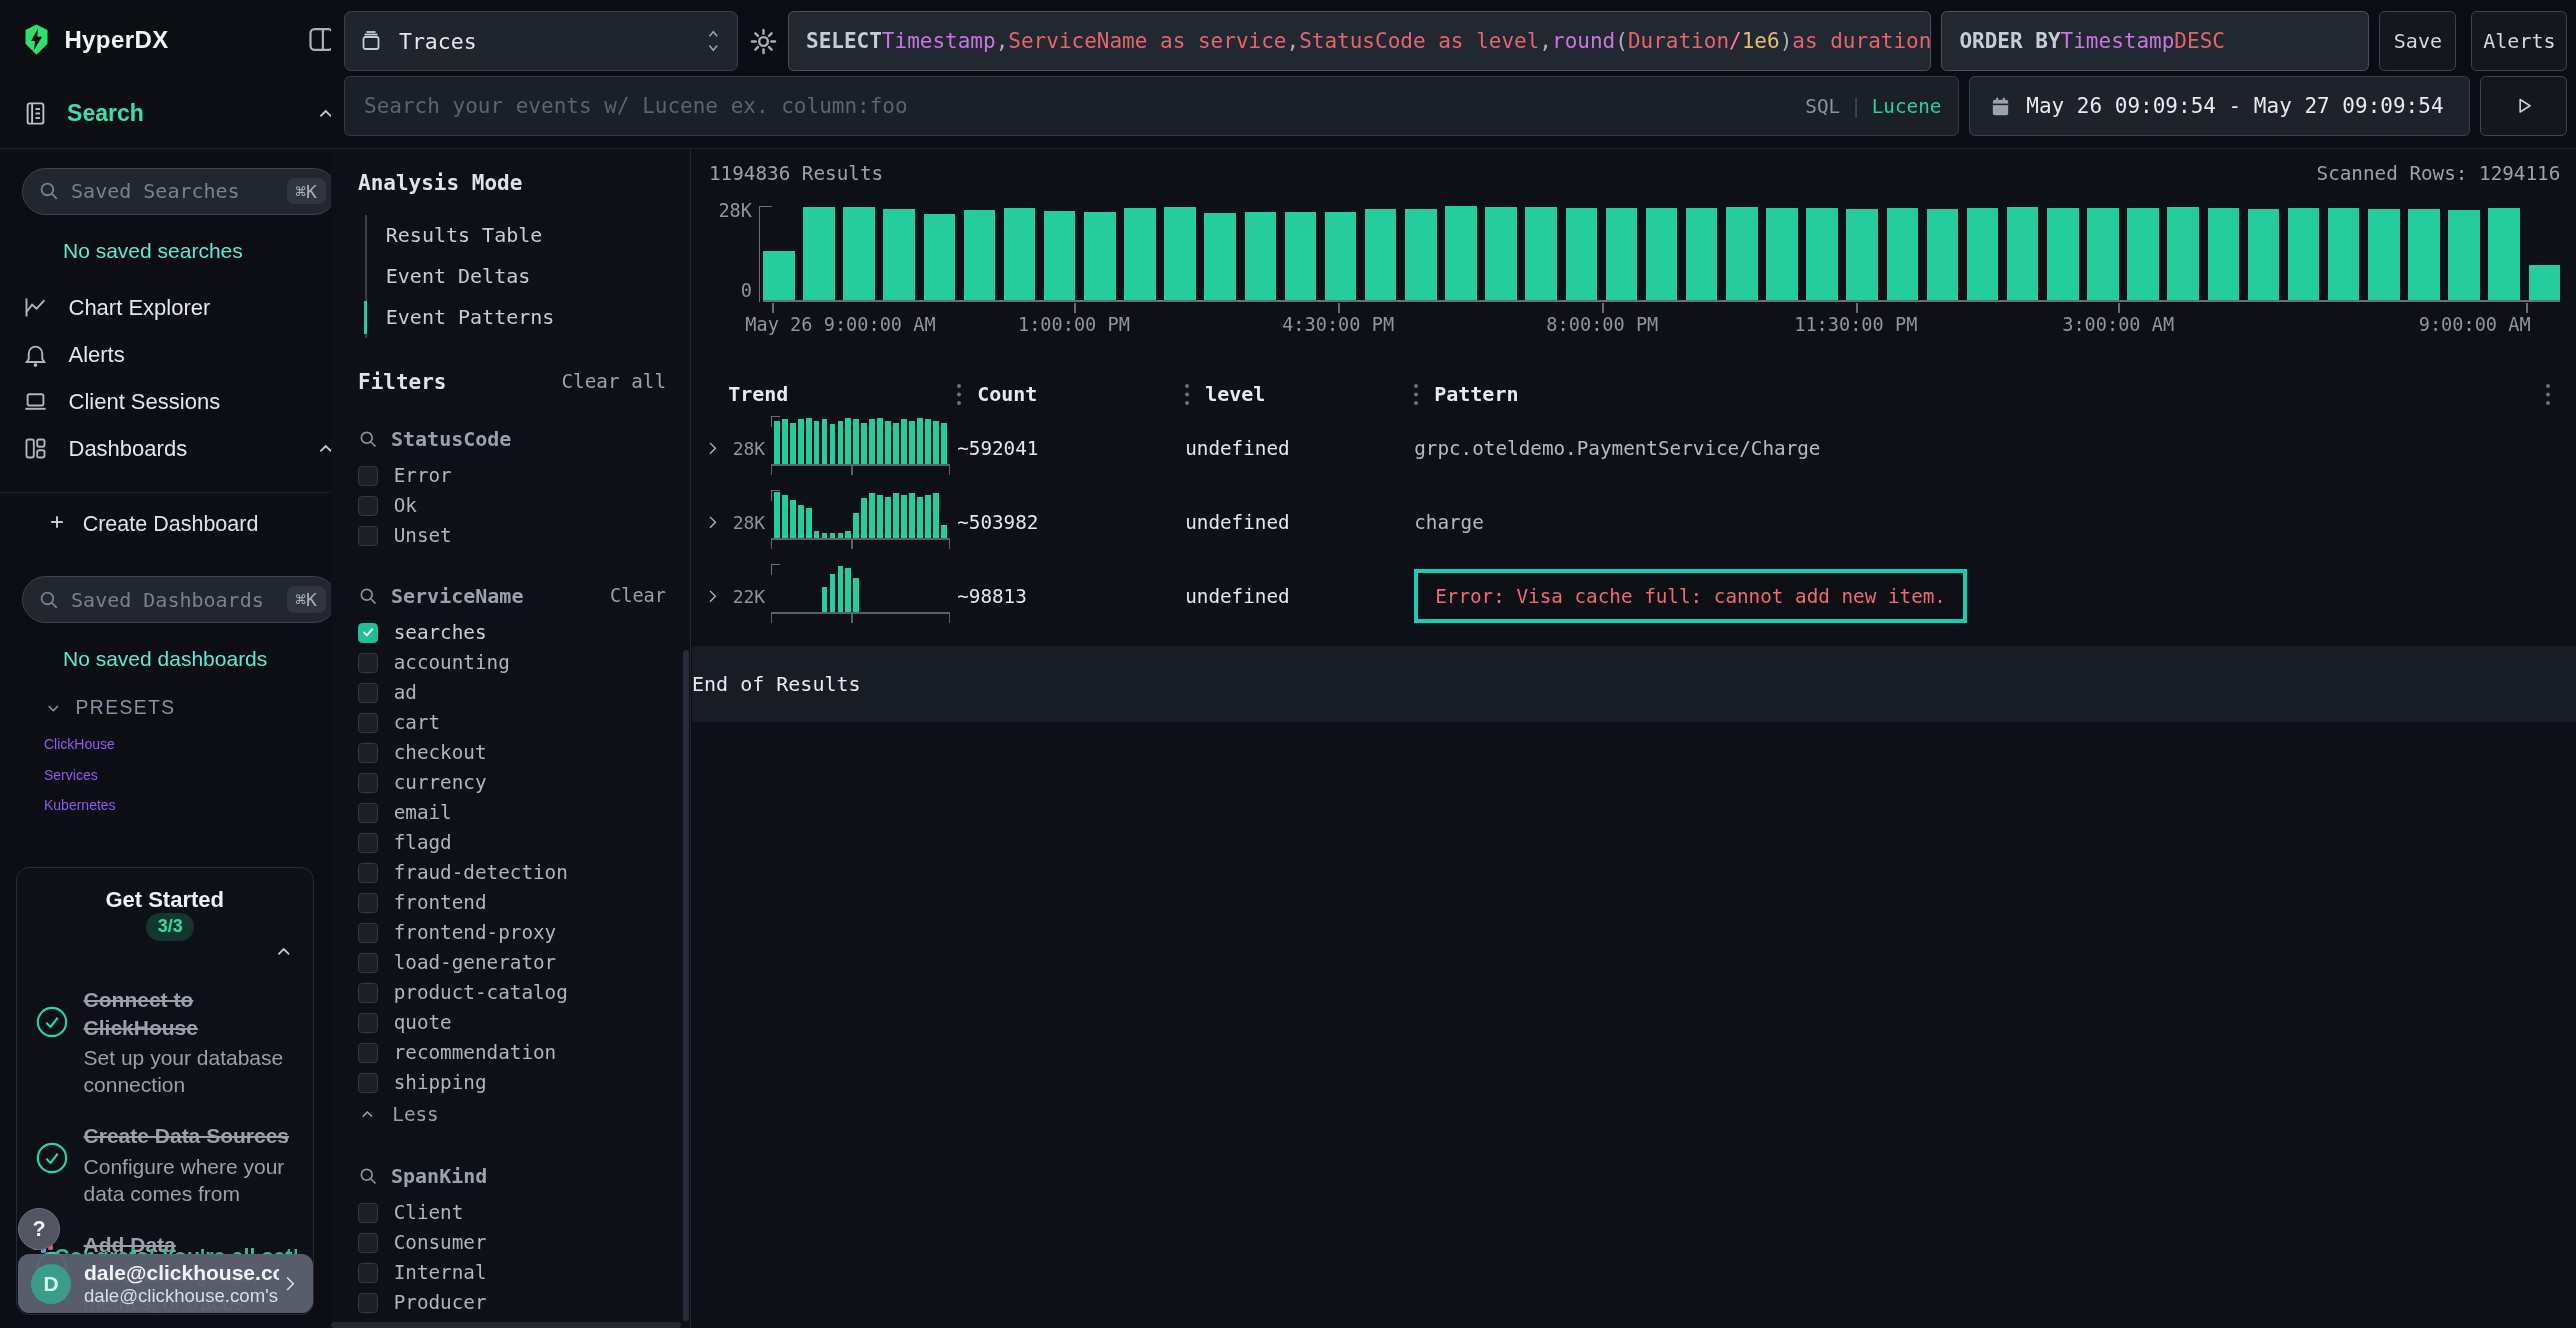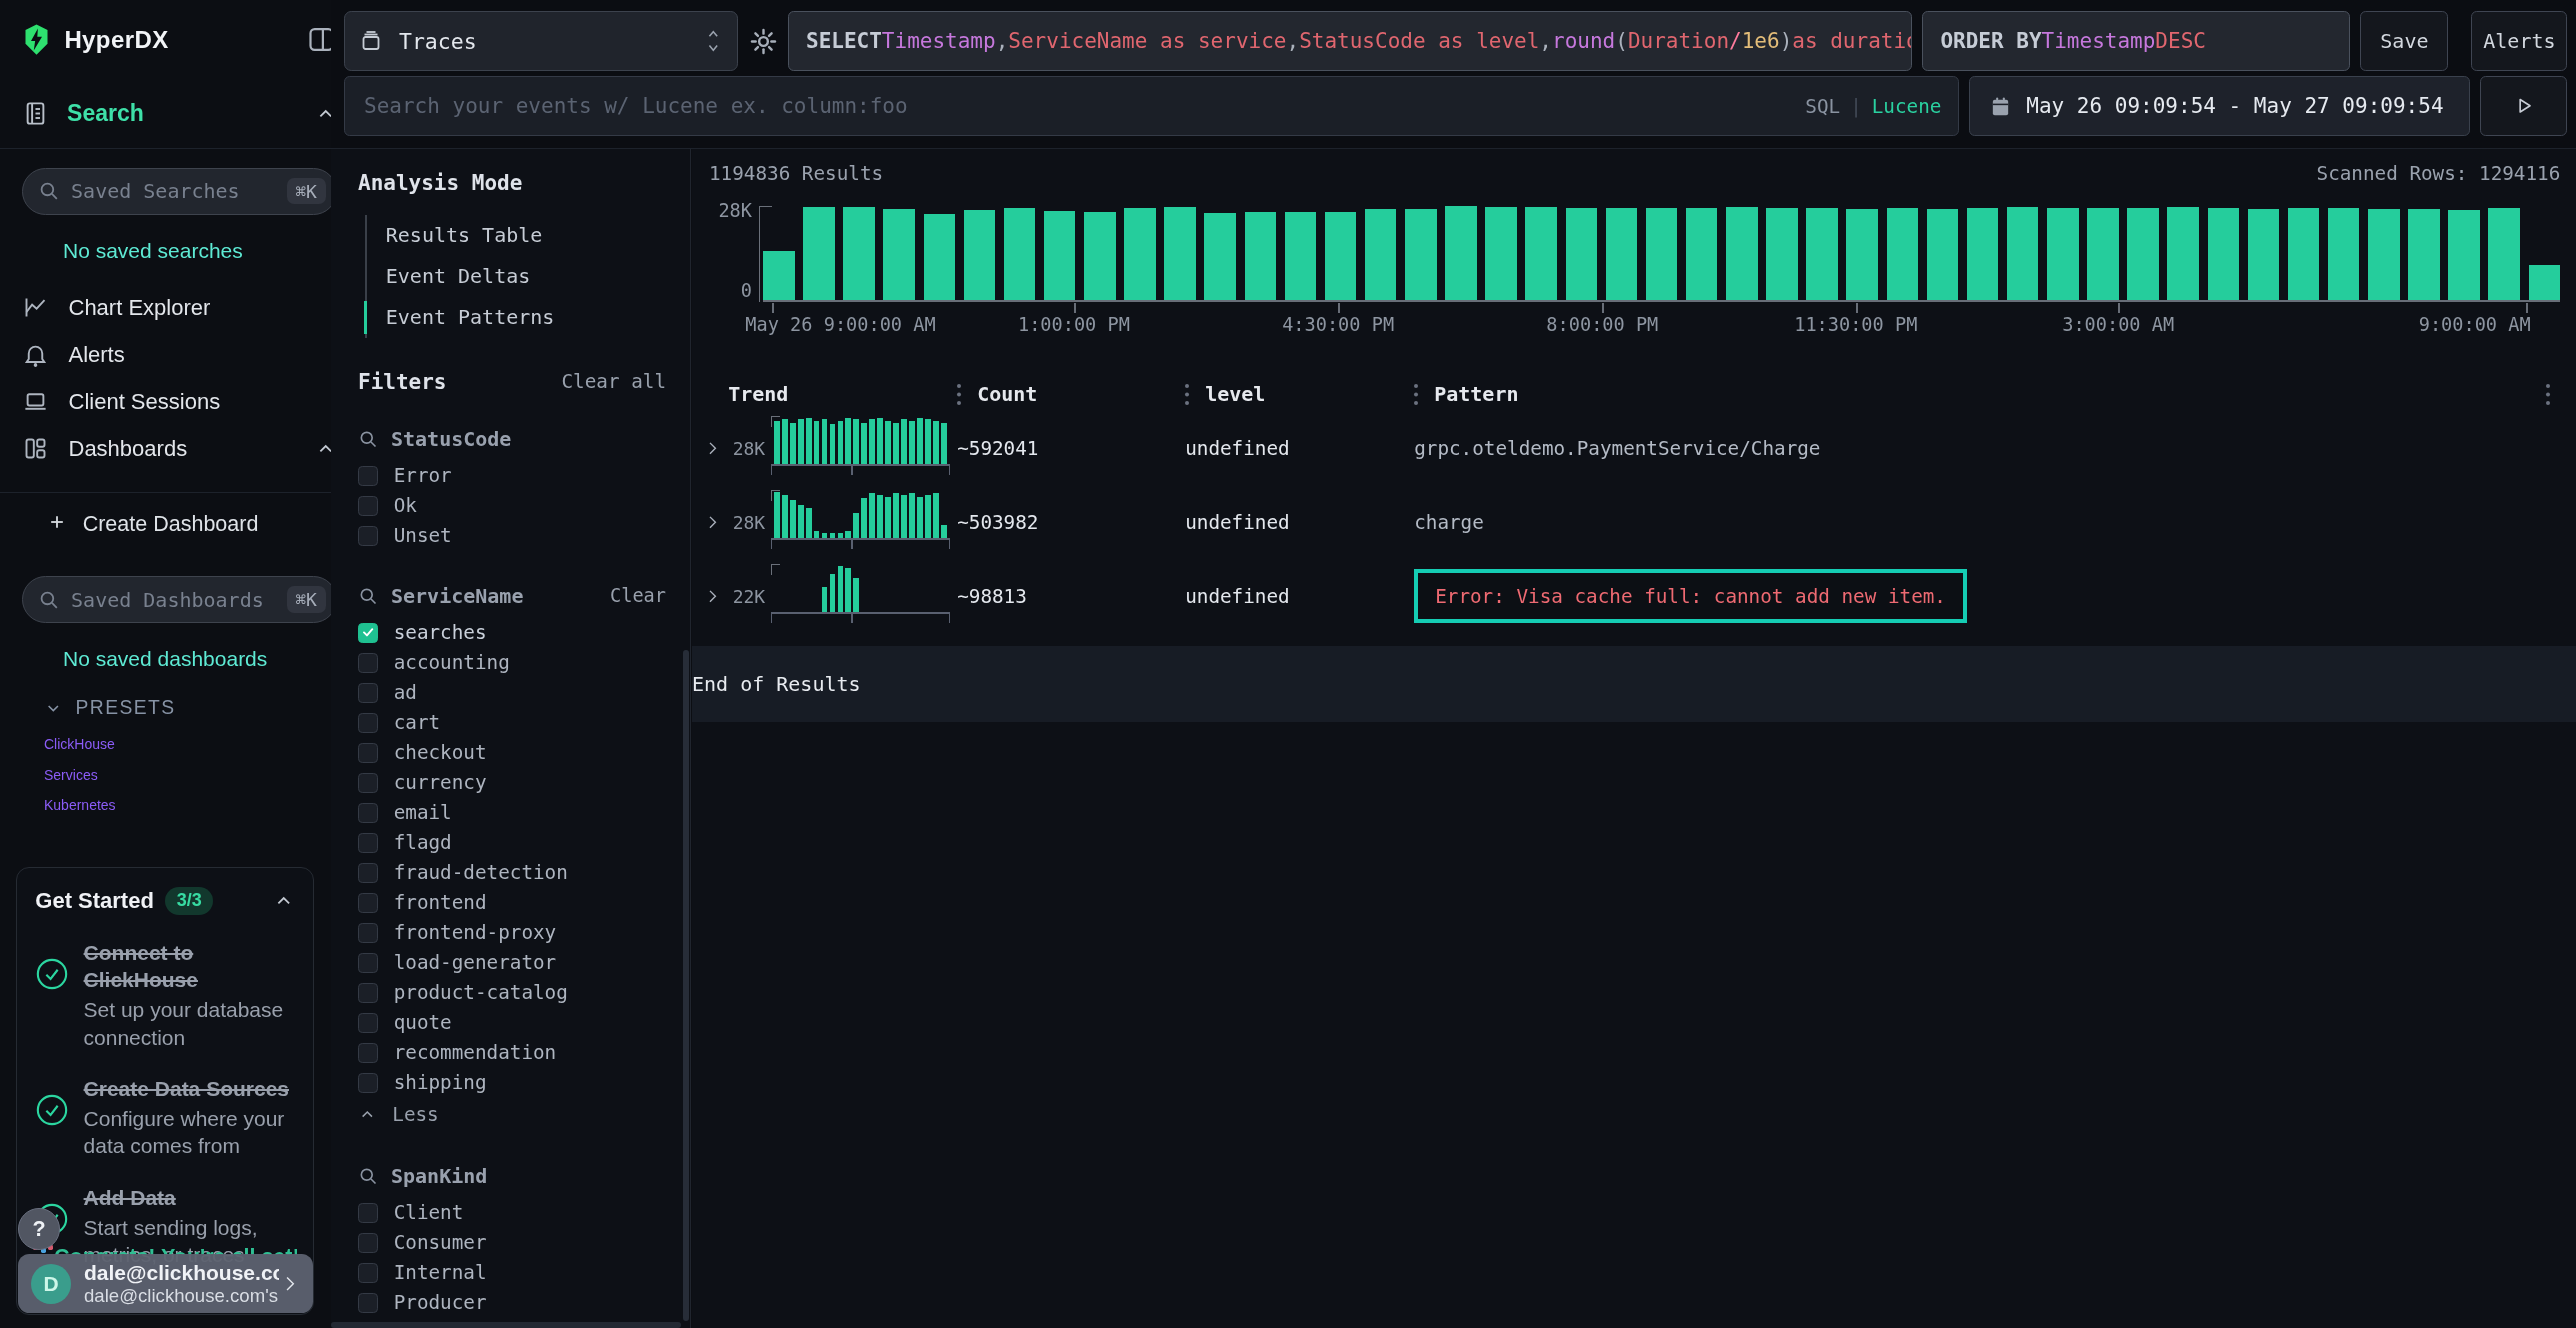--- a/index.html
+++ b/index.html
@@ -32,21 +32,21 @@
   .sb-create .lbl{font-size:21.5px;color:#dfe3e8;margin-left:15.7px;}
   .sb-presets-row{display:flex;align-items:center;margin:26px 0 0 44px;color:#8793a5;}
   .sb-presets-row .chev{width:18.6px;height:18.6px;color:#8793a5;}
   .sb-presets-label{font-size:19.3px;letter-spacing:1.4px;margin-left:13px;}
   .sb-preset{font-size:14px;color:#8b5cf6;padding:7.2px 0 7.2px 44px;cursor:pointer;}
   .sb-team{display:flex;align-items:center;margin-top:52px;padding:0 21.5px;height:47px;}
   .sb-team .nav-ic{width:29px;height:29px;color:#aeb5c0;}
   .sb-team .lbl{font-size:22px;color:#e3e6eb;margin-left:17px;}
 
   .gs-card{position:absolute;left:15.7px;top:867px;width:298px;height:448px;border:1.4px solid #262b33;border-radius:13px;background:#0d1016;box-sizing:border-box;padding:18.6px 18.6px;overflow:hidden;}
-  .gs-title-row{display:flex;align-items:center;}
+  .gs-title-row{display:flex;align-items:center;flex-direction:column;}
   .gs-title{font-size:22px;font-weight:bold;color:#f0f2f6;}
   .gs-badge{margin-left:11.4px;background:#12382d;color:#37dba2;font-weight:bold;font-size:18px;border-radius:715px;padding:3.6px 11.4px;}
   .gs-title-row .chev{margin-left:auto;}
   .gs-item{display:flex;margin-top:24px;}
   .gs-check{width:34px;height:34px;flex:0 0 34px;color:#2bd6a0;margin-top:18.6px;}
   .gs-body{margin-left:14.3px;}
   .gs-item-title{font-size:21px;font-weight:bold;color:#99a0ac;text-decoration:line-through;line-height:1.3;}
   .gs-item-desc{font-size:21px;color:#99a0ac;line-height:1.3;margin-top:2.9px;}
 
   .help-fab{position:absolute;left:18px;top:1208px;width:42px;height:42px;border-radius:50%;background:#515662;border:1.4px solid #6a7080;box-sizing:border-box;display:flex;align-items:center;justify-content:center;font-size:21.5px;font-weight:bold;color:#eef1f5;z-index:6;}
@@ -77,21 +77,21 @@
   .code-box{background:#23272f;border:1.4px solid #4a515d;border-radius:5.7px;display:flex;align-items:center;padding:0 17px;box-sizing:border-box;overflow:hidden;white-space:nowrap;font-family:"DejaVu Sans Mono",monospace;font-size:21px;text-align:right;}
   .sql-editor{flex:1;margin-right:10px;}
   .orderby{width:428px;margin-right:10px;}
   .tok-kw{color:#c6ccd6;font-weight:bold;}
   .tok-type{color:#c678dd;}
   .tok-fld{color:#e0666f;}
   .tok-pln{color:#aab1bc;}
   .tok-num{color:#e3bd79;}
   .tok-op{color:#ff7b9d;}
   .btn{background:#14171d;border:1.4px solid #3f4552;border-radius:5.7px;color:#d3d8df;font-family:"DejaVu Sans Mono",monospace;font-size:20px;display:flex;align-items:center;justify-content:center;box-sizing:border-box;}
-  .btn-save{width:88px;margin-right:23px;}
+  .btn-save{width:77px;margin-right:15px;}
   .btn-alerts{width:96px;}
   .search-box{flex:1;background:#1b1f27;border:1.4px solid #343a46;border-radius:5.7px;display:flex;align-items:center;padding:0 17px;box-sizing:border-box;}
   .search-box input{flex:1;background:transparent;border:none;outline:none;color:#dfe3ea;font-family:"DejaVu Sans Mono",monospace;font-size:21px;}
   .search-box input::placeholder{color:#5b6372;}
   .lang-toggle{display:flex;align-items:center;font-family:"DejaVu Sans Mono",monospace;font-size:19.3px;gap:10px;}
   .lang-sql{color:#8a93a1;}
   .lang-div{color:#434a57;}
   .lang-lucene{color:#2ad1a0;}
   .date-box{width:501px;margin-left:10px;background:#1e222b;border:1.4px solid #3a414d;border-radius:5.7px;display:flex;align-items:center;padding:0 18.6px;box-sizing:border-box;}
   .date-box .cal{width:23px;height:23px;color:#9aa2ae;}

